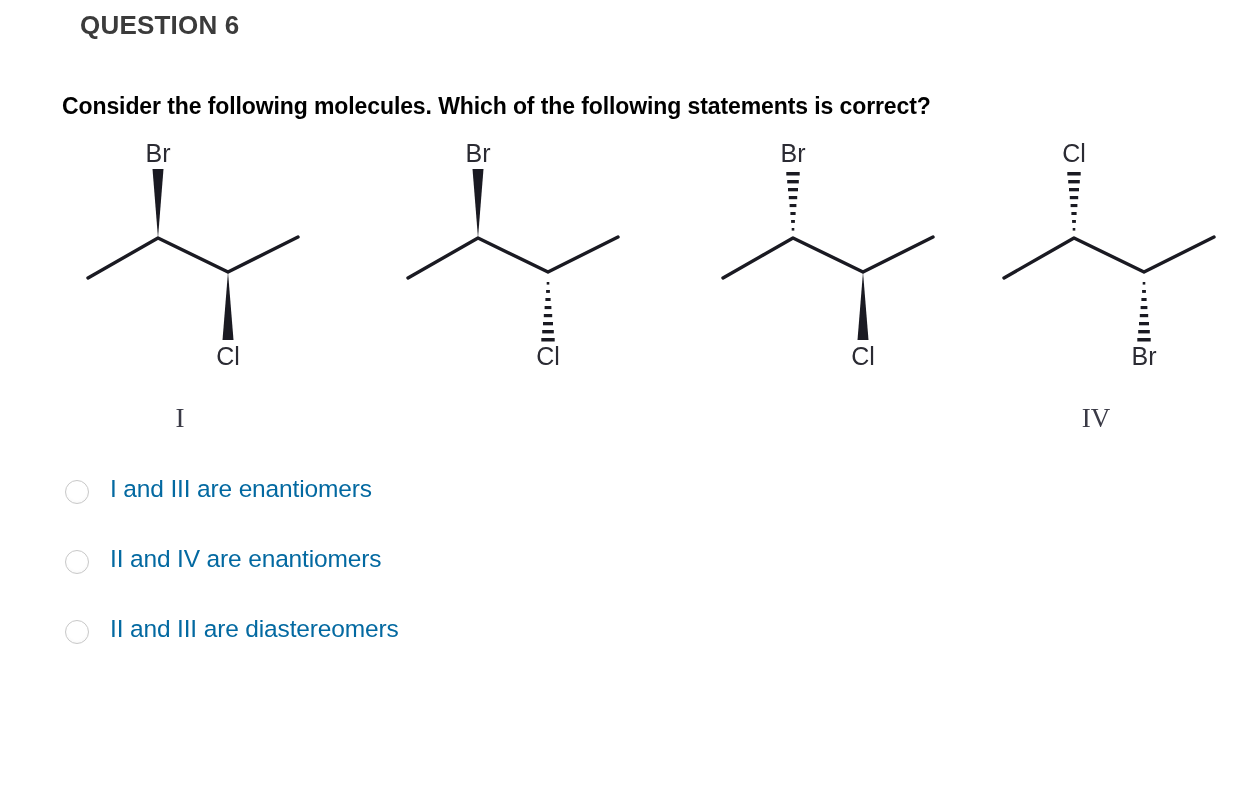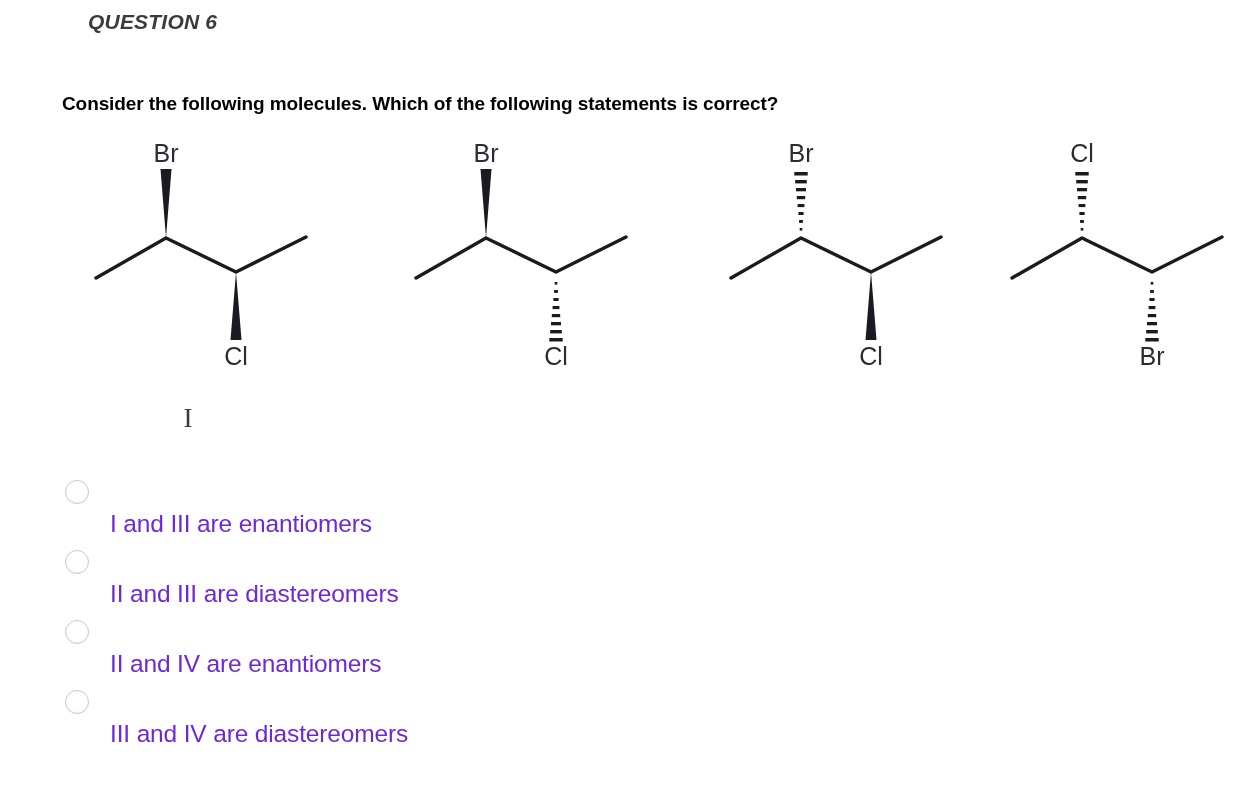--- a/index.html
+++ b/index.html
@@ -10,43 +10,42 @@
   body {
     width: 1260px;
     height: 792px;
     position: relative;
     font-family: "Liberation Sans", sans-serif;
     overflow: hidden;
   }
 
   .question-header {
     position: absolute;
-    left: 88px;
+    left: 80px;
     top: 10px;
-    font-size: 21px;
+    font-size: 26px;
     font-weight: bold;
     color: #3b3b3b;
     letter-spacing: 0.2px;
-    font-style: italic;
   }
 
   .question-prompt {
     position: absolute;
     left: 62px;
     top: 93px;
-    font-size: 19px;
+    font-size: 23px;
     font-weight: bold;
     color: #000000;
     white-space: nowrap;
     letter-spacing: -0.1px;
   }
 
   .molecules-row {
     position: absolute;
-    left: 16px;
+    left: 8px;
     top: 140px;
     width: 1075px;
     height: 300px;
   }
 
   .molecule {
     position: absolute;
     top: 0;
     width: 300px;
     height: 300px;
@@ -91,23 +90,22 @@
     background: radial-gradient(circle at 50% 42%, #ffffff 55%, #f2f2f2 100%);
     box-sizing: border-box;
     cursor: pointer;
   }
 
   .option-label {
     position: absolute;
     left: 110px;
     top: 7px;
     font-size: 24.5px;
-    color: #6d28d9;
+    color: #0369a1;
     letter-spacing: -0.15px;
-    margin-top: 35px;
   }
 </style>
 </head>
 <body>
 
 <div class="question-header">QUESTION 6</div>
 
 <div class="question-prompt">Consider the following molecules. Which of the following statements is correct?</div>
 
 <div class="molecules-row">
@@ -190,39 +188,36 @@
         <rect x="195.4" y="158" width="5.2" height="3.0"></rect>
         <rect x="194.6" y="166" width="6.8" height="3.1"></rect>
         <rect x="193.8" y="174" width="8.4" height="3.2"></rect>
         <rect x="193.0" y="182" width="10.0" height="3.3"></rect>
         <rect x="192.2" y="190" width="11.6" height="3.4"></rect>
         <rect x="191.3" y="198" width="13.4" height="3.5"></rect>
       </g>
       <text x="128" y="22" text-anchor="middle" font-family="Liberation Sans, sans-serif" font-size="25" fill="#2b2b33">Cl</text>
       <text x="198" y="225" text-anchor="middle" font-family="Liberation Sans, sans-serif" font-size="25" fill="#2b2b33">Br</text>
     </svg>
+    <div class="mol-label">IV</div>
   </div>
 
 </div>
 
 <div class="options">
 
   <div class="option-row">
     <span class="radio"></span>
     <span class="option-label">I and III are enantiomers</span>
   </div>
 
   <div class="option-row">
     <span class="radio"></span>
-    <span class="option-label">II and III are diastereomers</span>
+    <span class="option-label">II and IV are enantiomers</span>
   </div>
 
   <div class="option-row">
     <span class="radio"></span>
-    <span class="option-label">II and IV are enantiomers</span>
-  </div>
-
-  <div class="option-row">
-    <span class="radio"></span>
-    <span class="option-label">III and IV are diastereomers</span>
-  </div>
+    <span class="option-label">II and III are diastereomers</span>
+  </div>
+
 
 </div>
 
 </body></html>

